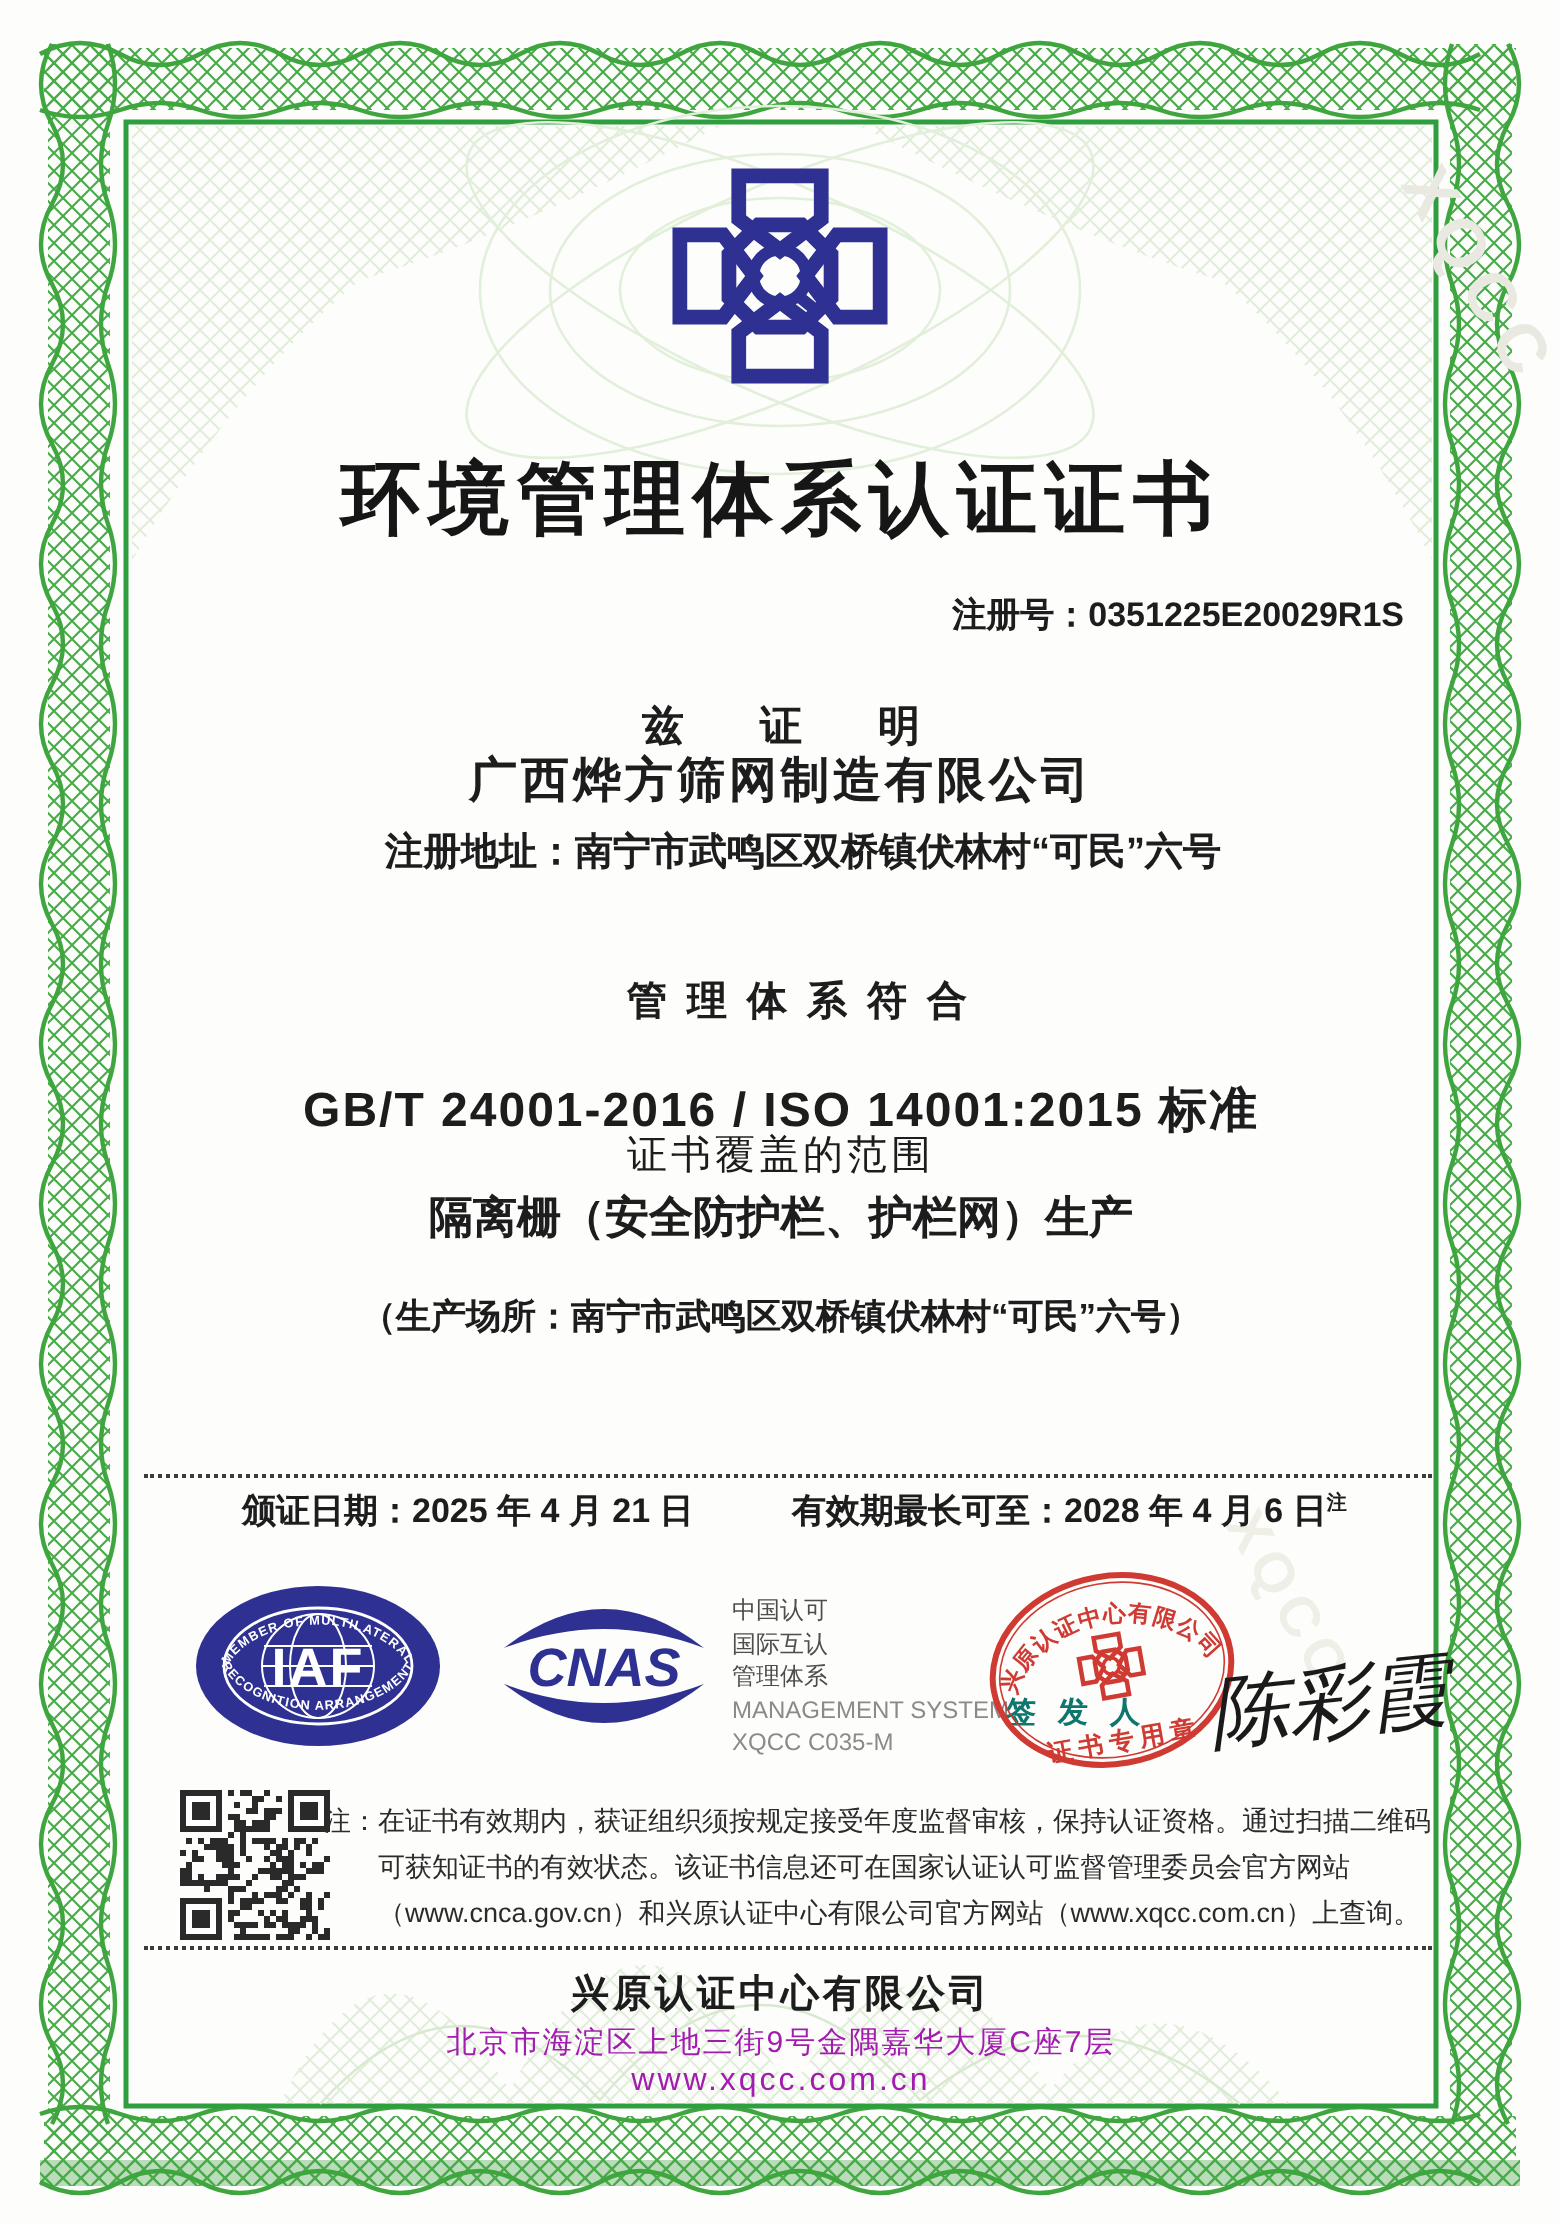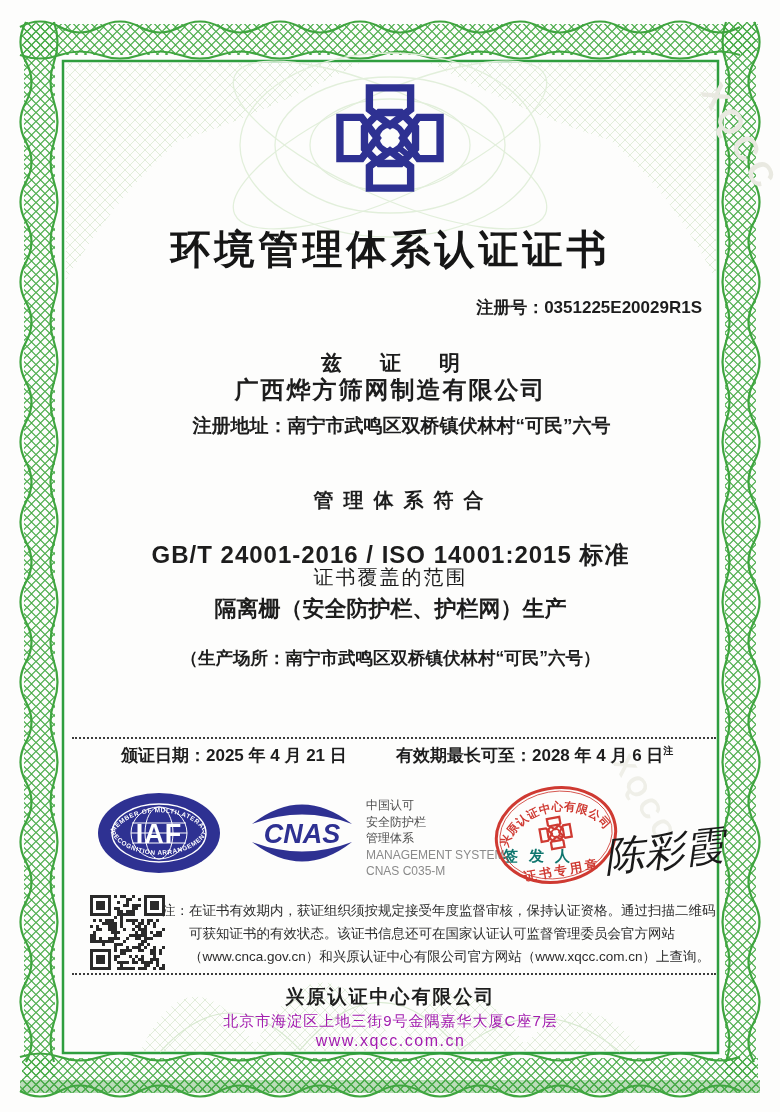--- a/index.html
+++ b/index.html
@@ -158,24 +158,24 @@
     </svg>
 
     <svg class="abs" style="top:793px;left:246px" width="112" height="80" viewBox="0 0 112 80">
       <path d="M 6,31 Q 56,-8 106,31 Q 56,12 6,31 Z" fill="#2e3192"></path>
       <text x="56" y="50" text-anchor="middle" font-size="27" font-weight="bold" font-style="italic" fill="#2e3192">CNAS</text>
       <path d="M 6,49 Q 56,88 106,49 Q 56,68 6,49 Z" fill="#2e3192"></path>
     </svg>
 
     <div class="abs details">
       <div>中国认可</div>
-      <div>安全防护栏</div>
+      <div>国际互认</div>
       <div>管理体系</div>
       <div class="en">MANAGEMENT SYSTEM</div>
-      <div class="en">CNAS C035-M</div>
+      <div class="en">XQCC C035-M</div>
     </div>
 
     <div class="abs signer">签发人</div>
 
     <svg class="abs seal" width="132" height="108" viewBox="0 0 132 108">
       <defs>
           <path id="sArc" d="M 14,68 A 52,40 0 0 1 118,68"></path>
         </defs>
       <g transform="rotate(-10 66 52)">
         <ellipse cx="66" cy="52" rx="60" ry="47" fill="none" stroke="#cf3a32" stroke-width="3"></ellipse>

